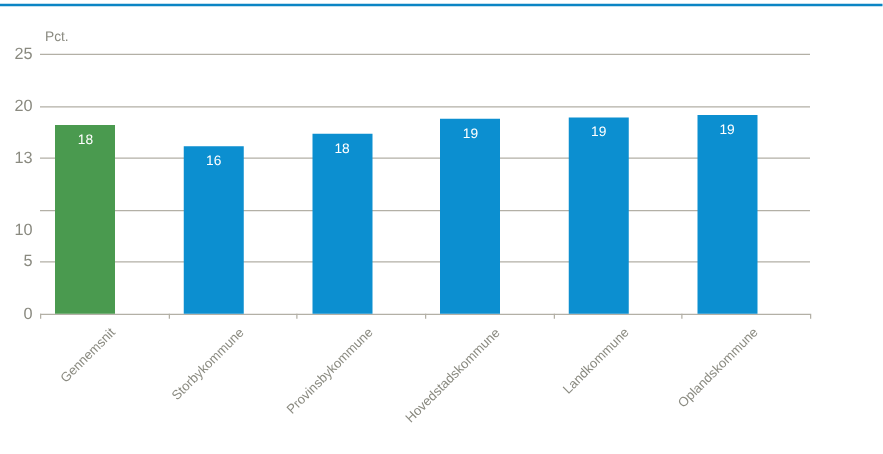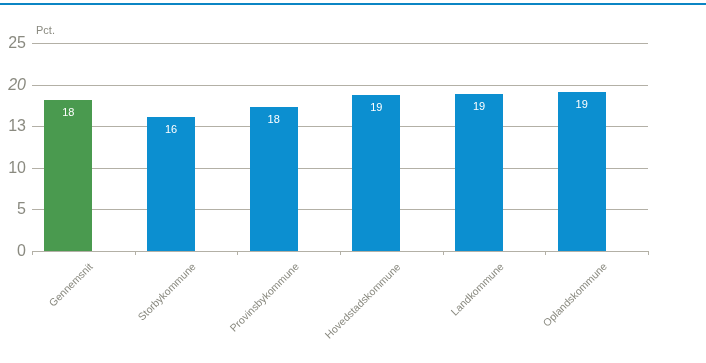--- a/index.html
+++ b/index.html
@@ -34,21 +34,21 @@
     left: 0;
     width: 100%;
     height: 1px;
     background: #b3b0a6;
   }
   .ytick-label {
     position: absolute;
     right: 662px;
     text-align: right;
     width: 40px;
-    font-size: 16px;
+    font-size: 13px;
     color: #8a8a80;
     line-height: 11px;
   }
   .unit-label {
     position: absolute;
     left: 36px;
     top: 24px;
     font-size: 11px;
     color: #8a8a80;
   }
@@ -112,23 +112,23 @@
       <div class="gridline" style="left: 32px; top: 251px; width: 616px; background: rgb(179, 176, 166);"></div>
       <div class="gridline" style="left: 32px; top: 209px; width: 616px; background: rgb(179, 176, 166);"></div>
       <div class="gridline" style="left: 32px; top: 168px; width: 616px; background: rgb(179, 176, 166);"></div>
       <div class="gridline" style="left: 32px; top: 126px; width: 616px; background: rgb(179, 176, 166);"></div>
       <div class="gridline" style="left: 32px; top: 85px; width: 616px; background: rgb(179, 176, 166);"></div>
       <div class="gridline" style="left: 32px; top: 43px; width: 616px; background: rgb(179, 176, 166);"></div>
     </div>
   <div id="yticks">
       <div class="ytick-label" style="left: 0px; right: auto; width: 26px; top: 245px; color: rgb(138, 138, 128);">0</div>
       <div class="ytick-label" style="left: 0px; right: auto; width: 26px; top: 203px; color: rgb(138, 138, 128);">5</div>
-      <div class="ytick-label" style="left: 0px; right: auto; width: 26px; top: 162px; color: rgb(138, 138, 128);">10</div>
+      <div class="ytick-label" style="left: 0px; right: auto; width: 26px; top: 178px; color: rgb(138, 138, 128);">10</div>
       <div class="ytick-label" style="left: 0px; right: auto; width: 26px; top: 120px; color: rgb(138, 138, 128);">13</div>
-      <div class="ytick-label" style="left: 0px; right: auto; width: 26px; top: 79px; color: rgb(138, 138, 128); font-style: italic;">20</div>
+      <div class="ytick-label" style="left: 0px; right: auto; width: 26px; top: 79px; color: rgb(138, 138, 128);">20</div>
       <div class="ytick-label" style="left: 0px; right: auto; width: 26px; top: 37px; color: rgb(138, 138, 128);">25</div>
     </div>
 
   <div class="bars" id="bars">
       <div class="bar-slot" style="left: 27.3333px; width: 48px;">
         <div class="bar" title="Gennemsnit: 18" style="height: 151.424px; background: rgb(74, 154, 79);">
           <div class="bar-value">18</div>
         </div>
       </div>
       <div class="bar-slot" style="left: 130px; width: 48px;">

